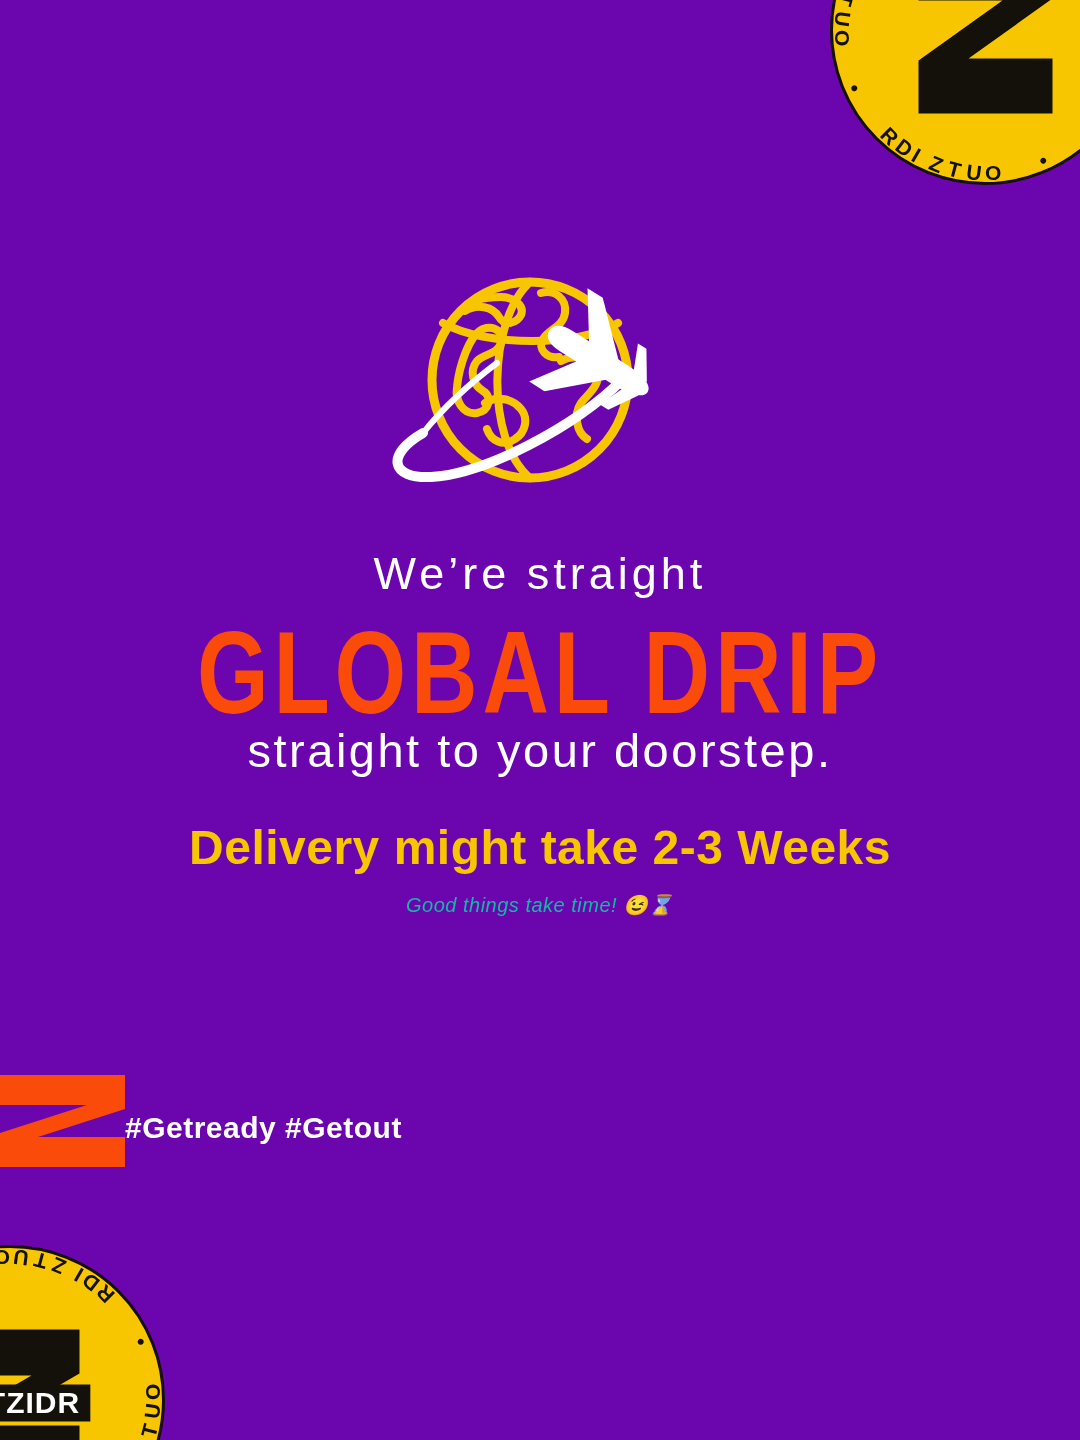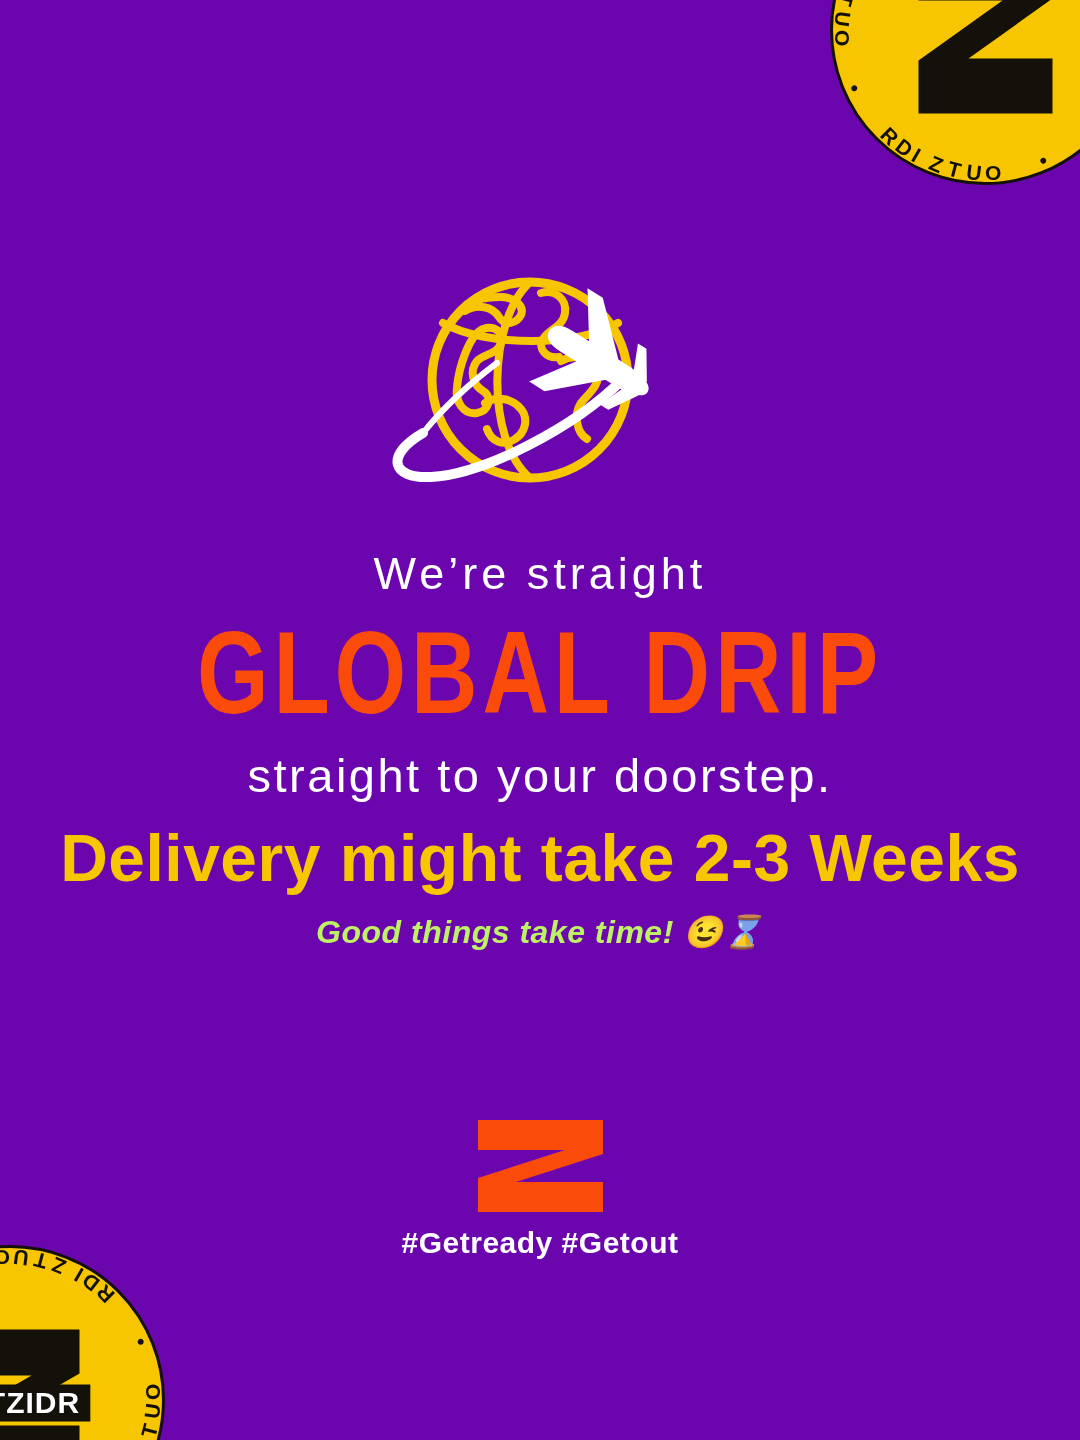--- a/index.html
+++ b/index.html
@@ -119,55 +119,55 @@
     margin: 14px 0 10px 0;
     transform: scaleY(1.22) scaleX(0.96);
     transform-origin: center top;
   }
   .subline {
     color: #ffffff;
     font-size: 47px;
     font-weight: 300;
     letter-spacing: 2.5px;
     line-height: 1.15;
-    margin: 39px 0 0 0;
+    margin: 14px 0 0 0;
   }
 
   .delivery {
     position: absolute;
     left: 0;
     right: 0;
     top: 822px;
     text-align: center;
   }
   .delivery-main {
     color: #F7C600;
-    font-size: 66px;
+    font-size: 48px;
     font-weight: bold;
     letter-spacing: 0.5px;
     line-height: 1.1;
     margin: 0;
   }
   .delivery-sub {
-    color: #bef264;
-    font-size: 32px;
-    font-weight: bold;
+    color: #14b8a6;
+    font-size: 20px;
+    font-weight: normal;
     font-style: italic;
     letter-spacing: 0.5px;
     margin: 18px 0 0 0;
   }
 
   
   .footer {
     position: absolute;
     left: 0;
     right: 0;
-    top: 1120px;
+    top: 1075px;
     display: flex;
-    flex-direction: column;
+    flex-direction: row;
     align-items: center;
     text-align: right;
   }
   .footer-hash {
     color: #ffffff;
     font-size: 30px;
     font-weight: bold;
     letter-spacing: 0.5px;
     margin-top: 14px;
   }

